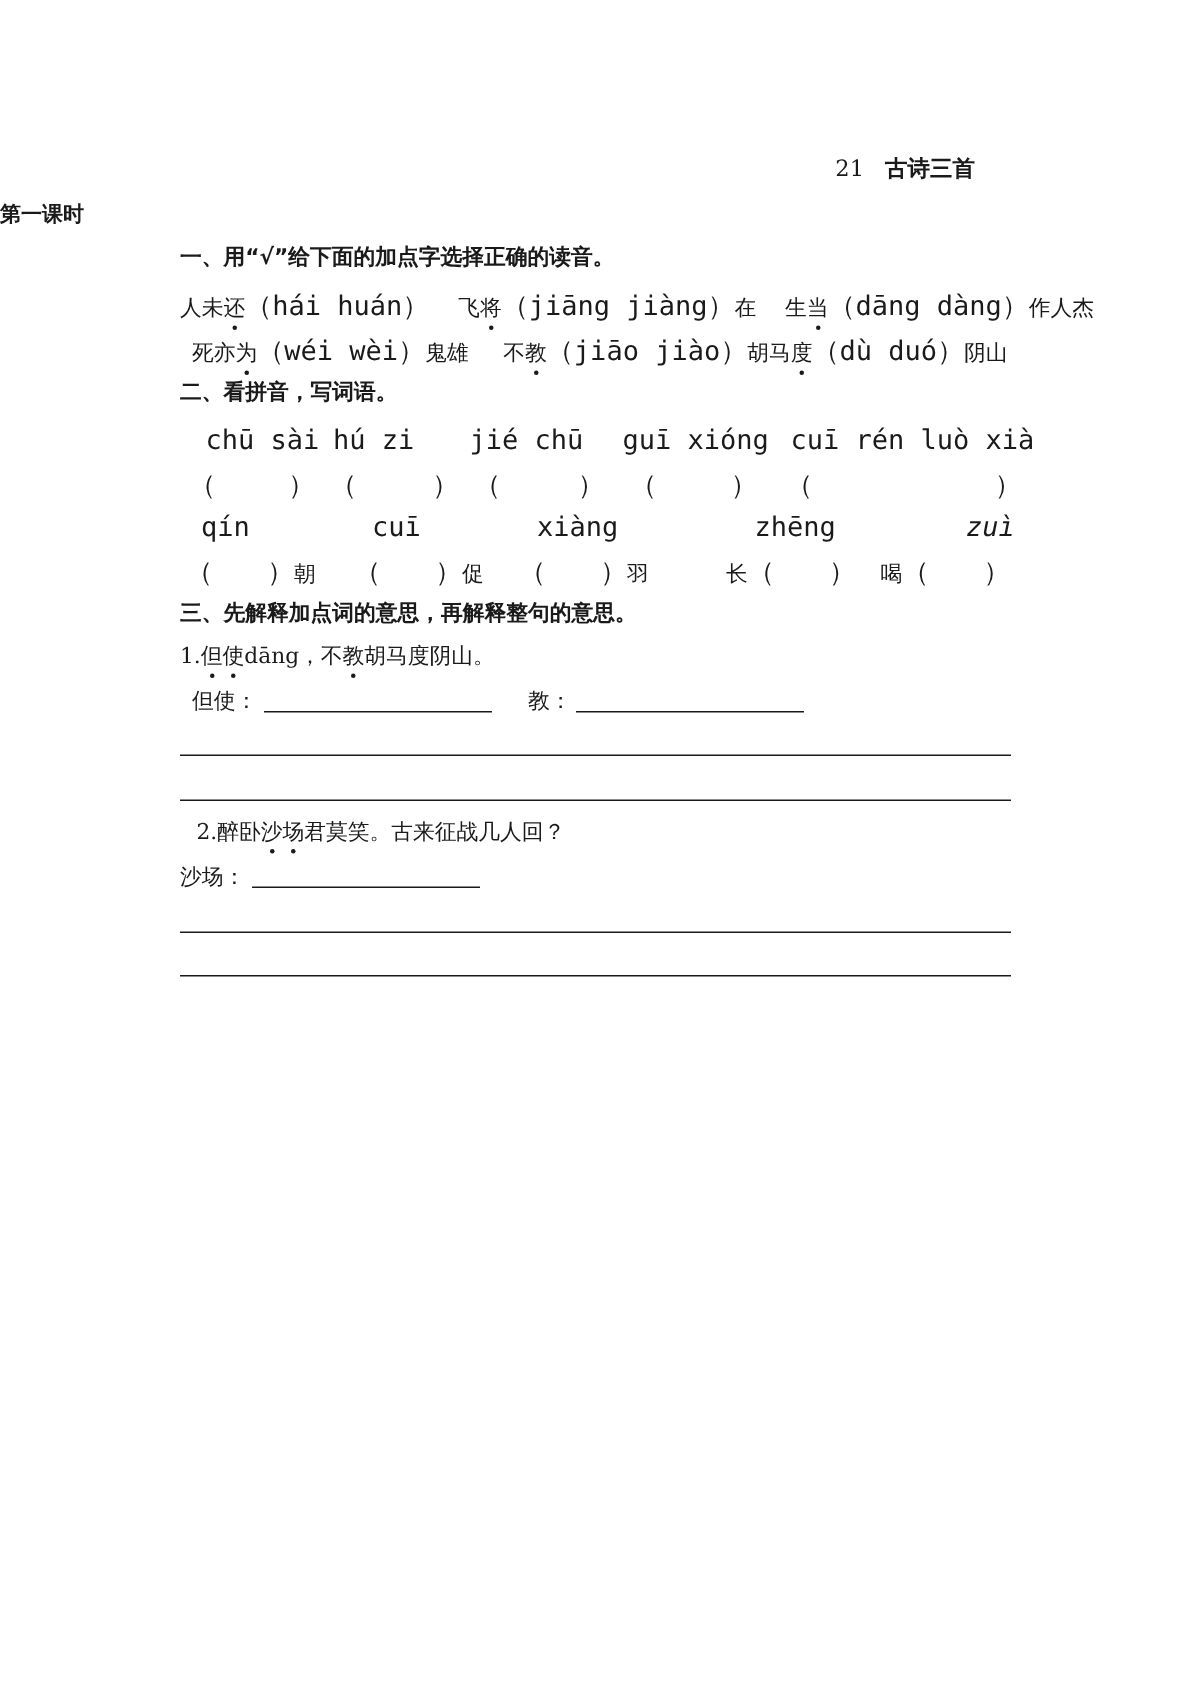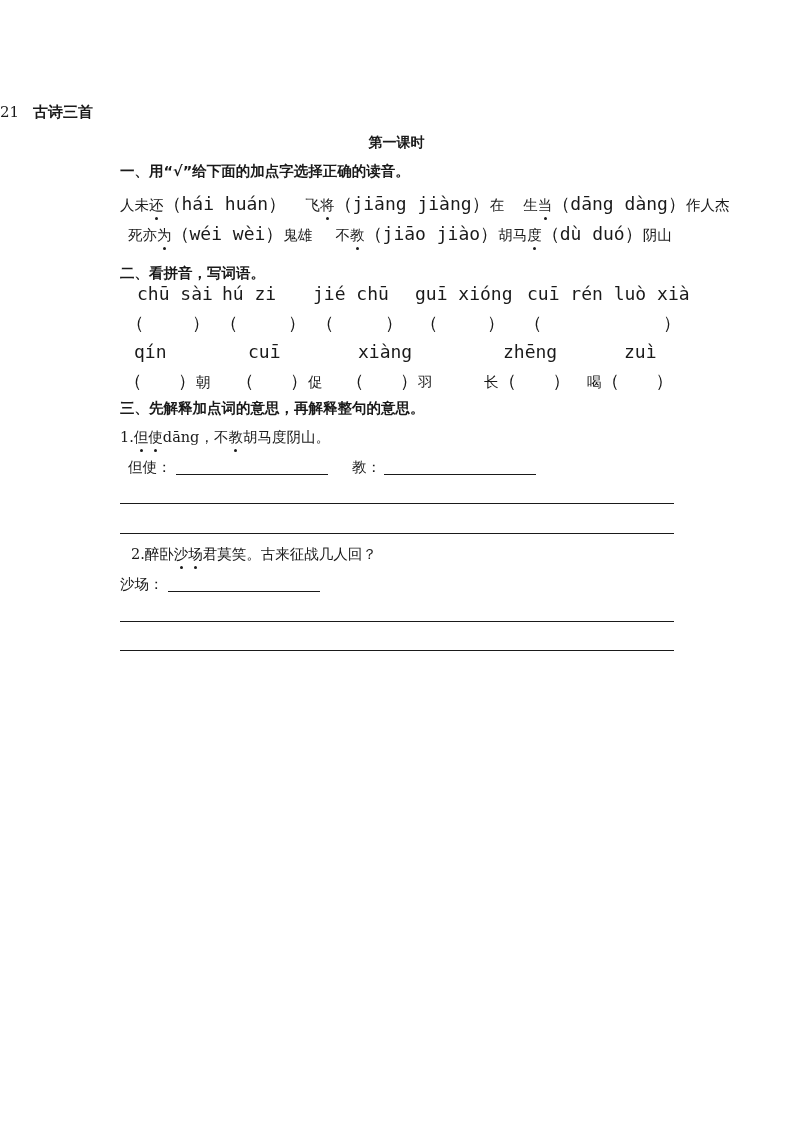--- a/index.html
+++ b/index.html
@@ -1,21 +1,21 @@
 <!DOCTYPE html>
 <html><head>
   <meta charset="utf-8">
   <style>
     html, body { margin: 0; padding: 0; background: #ffffff; }
     body { width: 793px; height: 1122px; position: relative; overflow: hidden;
            font-family: "DejaVu Serif", "Liberation Serif", serif; color: #1a1a1a; }
     .abs { position: absolute; white-space: nowrap; }
-    .title { top: 103px; left: 0; width: 650px; text-align: left; font-size: 15px; font-weight: bold; }
+    .title { top: 103px; left: 0; width: 650px; text-align: right; font-size: 15px; font-weight: bold; }
     .title .num { margin-right: 14px; font-weight: normal; }
-    .subtitle { top: 134px; left: 0; width: 793px; text-align: center; font-size: 14px; font-weight: bold; }
+    .subtitle { top: 134px; left: 0; width: 793px; font-size: 14px; font-weight: bold; }
     .section { font-size: 14.5px; font-weight: bold; font-family: "DejaVu Sans", "Liberation Sans", sans-serif; }
     .line-text { font-size: 14.5px; }
     .py { font-family: "DejaVu Sans Mono", "Liberation Mono", monospace; font-size: 18px; }
     .dot { position: relative; display: inline-block; }
     .dot::after { content: ""; position: absolute; left: 50%; bottom: -5px; width: 3px; height: 3px;
                   margin-left: -1.5px; background: #1a1a1a; border-radius: 50%; }
     .rule { position: absolute; height: 0; border-top: 1px solid #1a1a1a; }
   </style>
 </head>
 <body>
@@ -34,21 +34,21 @@
   <span style="display:inline-block;width:10px;"></span>
   <span><span>生</span><span class="dot">当</span><span class="py">（dāng  dàng）</span><span>作人杰</span></span>
 </div>
 
 <div class="abs line-text" style="top:222px; left:128px;">
   <span><span>死亦</span><span class="dot">为</span><span class="py">（wéi  wèi）</span><span>鬼雄</span></span>
   <span style="display:inline-block;width:14px;"></span>
   <span><span>不</span><span class="dot">教</span><span class="py">（jiāo  jiào）</span><span>胡马</span></span><span><span></span><span class="dot">度</span><span class="py">（dù  duó）</span><span>阴山</span></span>
 </div>
 
-<div class="abs section" style="top:264px; left:120px;">二、看拼音，写词语。</div>
+<div class="abs section" style="top:252px; left:120px;">二、看拼音，写词语。</div>
 
 <div class="abs py" style="top:283px; left:120px;margin-left:17px;">chū  sài</div>
 <div class="abs py" style="top:283px; left:222px;">hú  zi</div>
 <div class="abs py" style="top:283px; left:313px;">jié  chū</div>
 <div class="abs py" style="top:283px; left:415px;">guī  xióng</div>
 <div class="abs py" style="top:283px; left:527px;">cuī  rén  luò  xià</div>
 
 <div class="abs py" style="top:311px; left:126px;">（</div>
 <div class="abs py" style="top:311px; left:192px;">）</div>
 <div class="abs" style="top:311px; left:140px; width:50px; height:16px;"></div>
@@ -62,21 +62,21 @@
 <div class="abs py" style="top:311px; left:487px;">）</div>
 <div class="abs" style="top:311px; left:435px; width:50px; height:16px;"></div>
 <div class="abs py" style="top:311px; left:524px;">（</div>
 <div class="abs py" style="top:311px; left:663px;">）</div>
 <div class="abs" style="top:311px; left:540px; width:118px; height:16px;"></div>
 
 <div class="abs py" style="top:341px; left:134px;">qín</div>
 <div class="abs py" style="top:341px; left:248px;">cuī</div>
 <div class="abs py" style="top:341px; left:358px;">xiàng</div>
 <div class="abs py" style="top:341px; left:503px;">zhēng</div>
-<div class="abs py" style="top:341px; left:624px;">zuì</div>
+<div class="abs py" style="top:341px; left:644px;font-style:italic;">zuì</div>
 
 <div class="abs line-text" style="top:369px; left:124px;">
   <span class="py">（　　）</span><span>朝</span>
 </div>
 <div class="abs line-text" style="top:369px; left:236px;">
   <span class="py">（　　）</span><span>促</span>
 </div>
 <div class="abs line-text" style="top:369px; left:346px;">
   <span class="py">（　　）</span><span>羽</span>
 </div>

